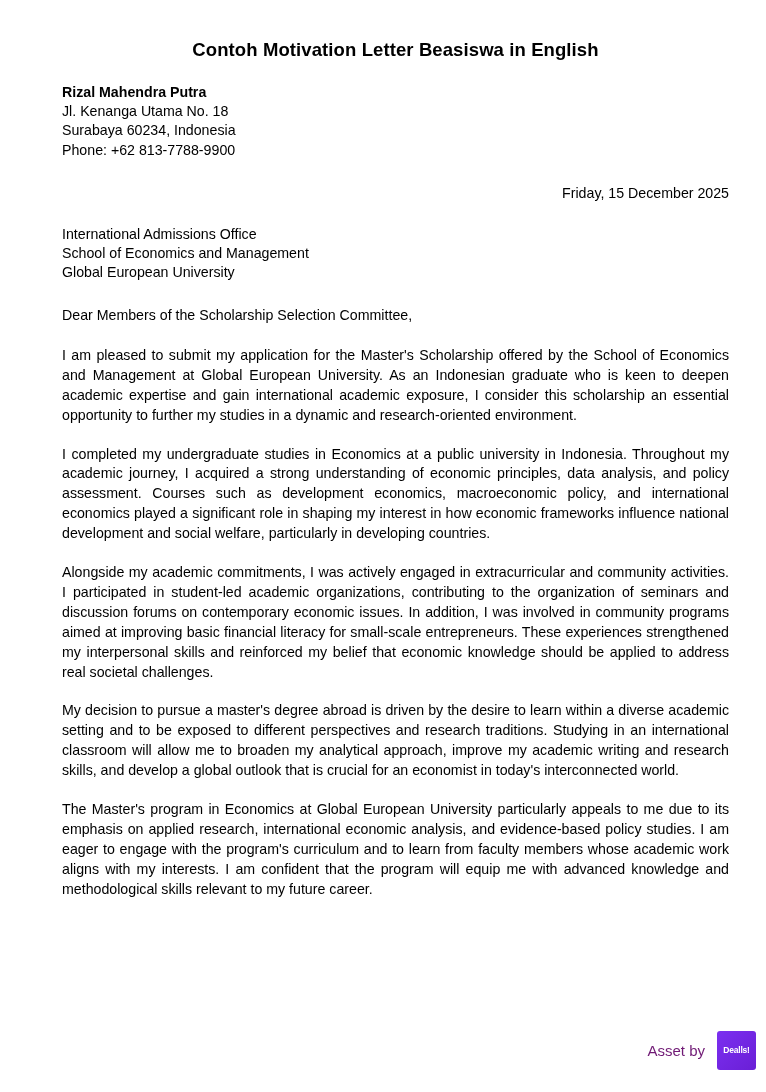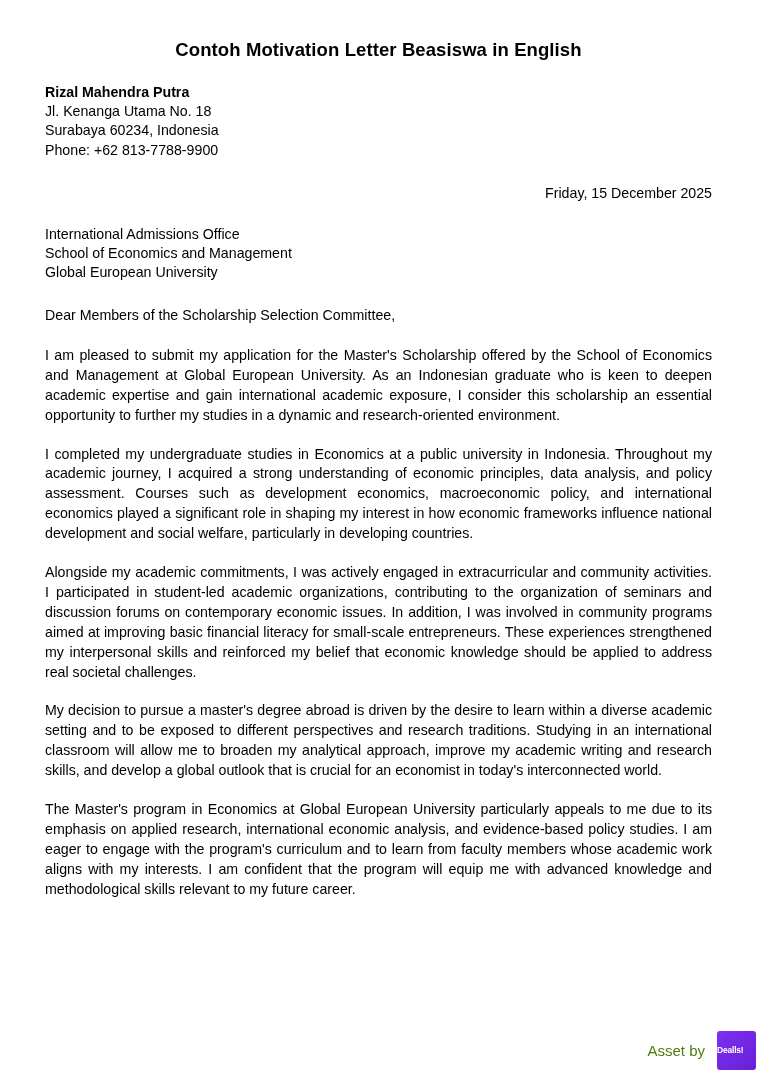--- a/index.html
+++ b/index.html
@@ -16,21 +16,21 @@
   .page {
     position: relative;
     width: 766px;
     height: 1092px;
     background: #ffffff;
     box-sizing: border-box;
     overflow: hidden;
   }
   .content {
     position: absolute;
-    left: 45px;
+    left: 62px;
     top: 0;
     width: 667px;
   }
   .doc-title {
     margin: 0;
     padding-top: 38px;
     font-size: 18.5px;
     font-weight: bold;
     text-align: center;
     letter-spacing: 0.1px;
@@ -82,30 +82,30 @@
     position: absolute;
     right: 10px;
     bottom: 22px;
     display: flex;
     align-items: center;
     gap: 12px;
   }
   .footer-label {
     font-size: 15px;
     line-height: 1;
-    color: #4d7c0f;
+    color: #701a75;
   }
   .brand-badge {
     width: 39px;
     height: 39px;
     border-radius: 3px;
     background: linear-gradient(135deg, #7b2ff0 0%, #6a1fd6 100%);
     display: flex;
     align-items: center;
-    justify-content: flex-start;
+    justify-content: center;
   }
   .brand-badge-text {
     color: #ffffff;
     font-size: 8.5px;
     font-weight: bold;
     letter-spacing: -0.2px;
     line-height: 1;
   }
 </style>
 </head>

